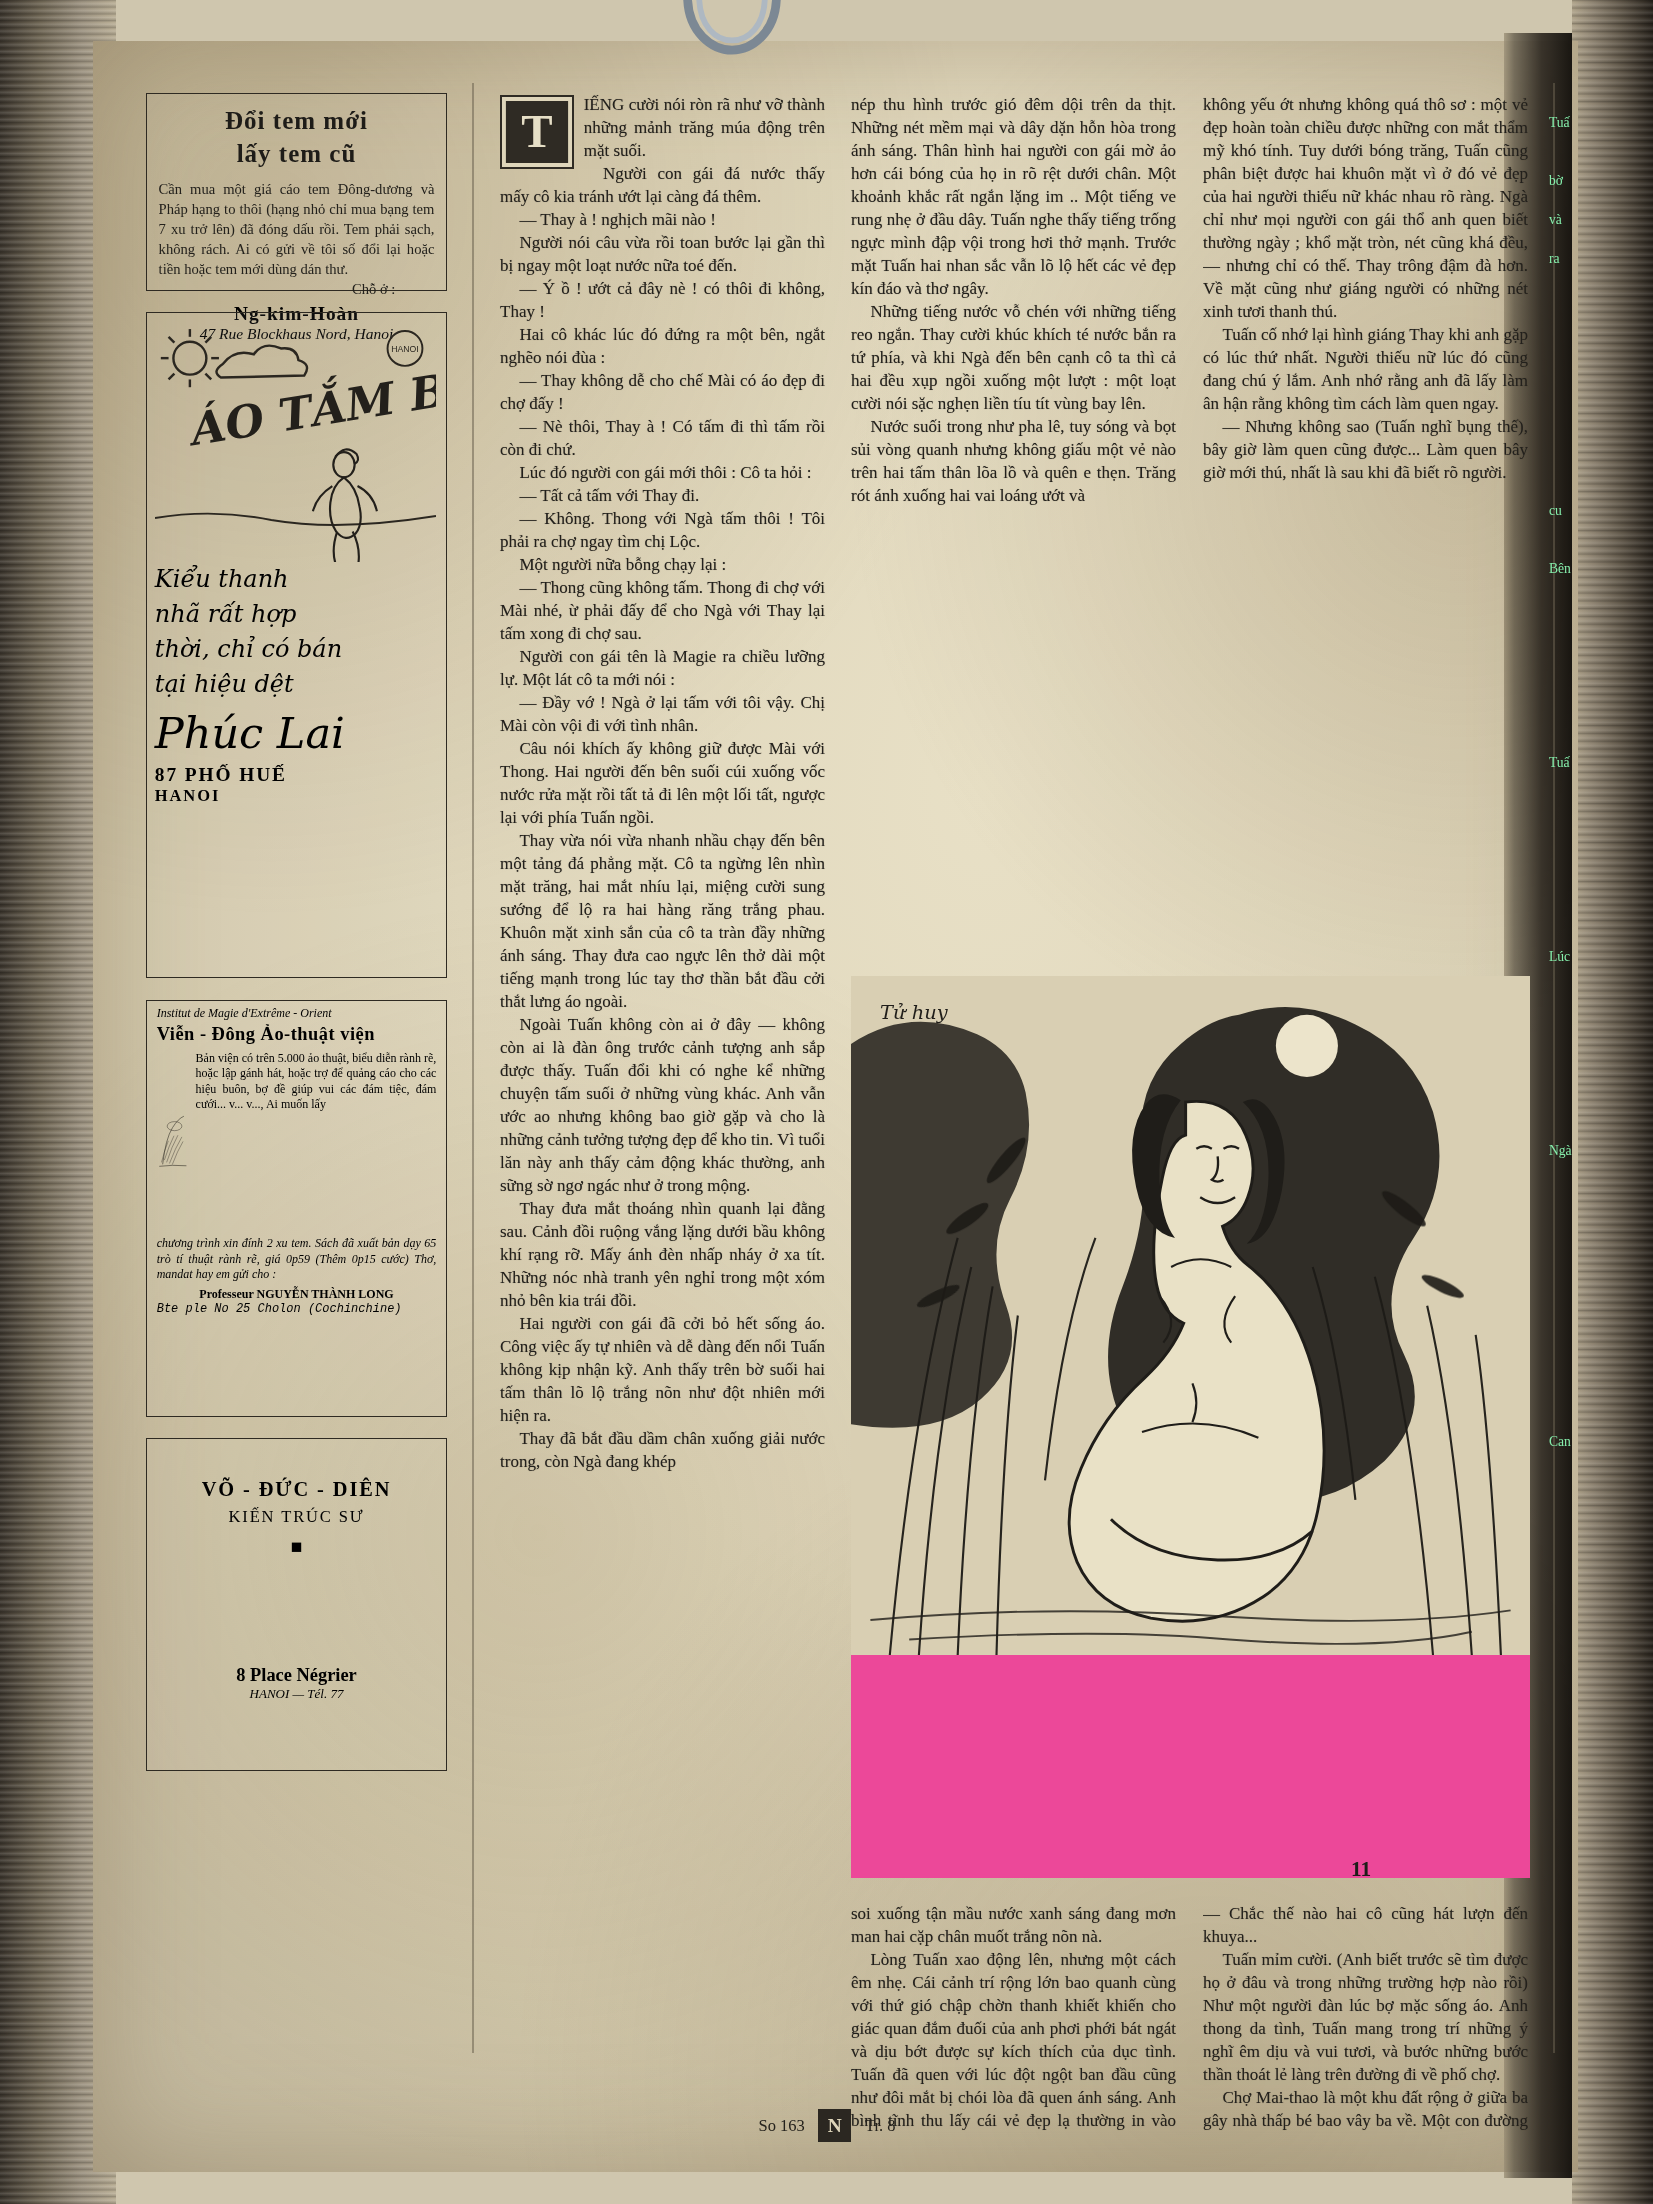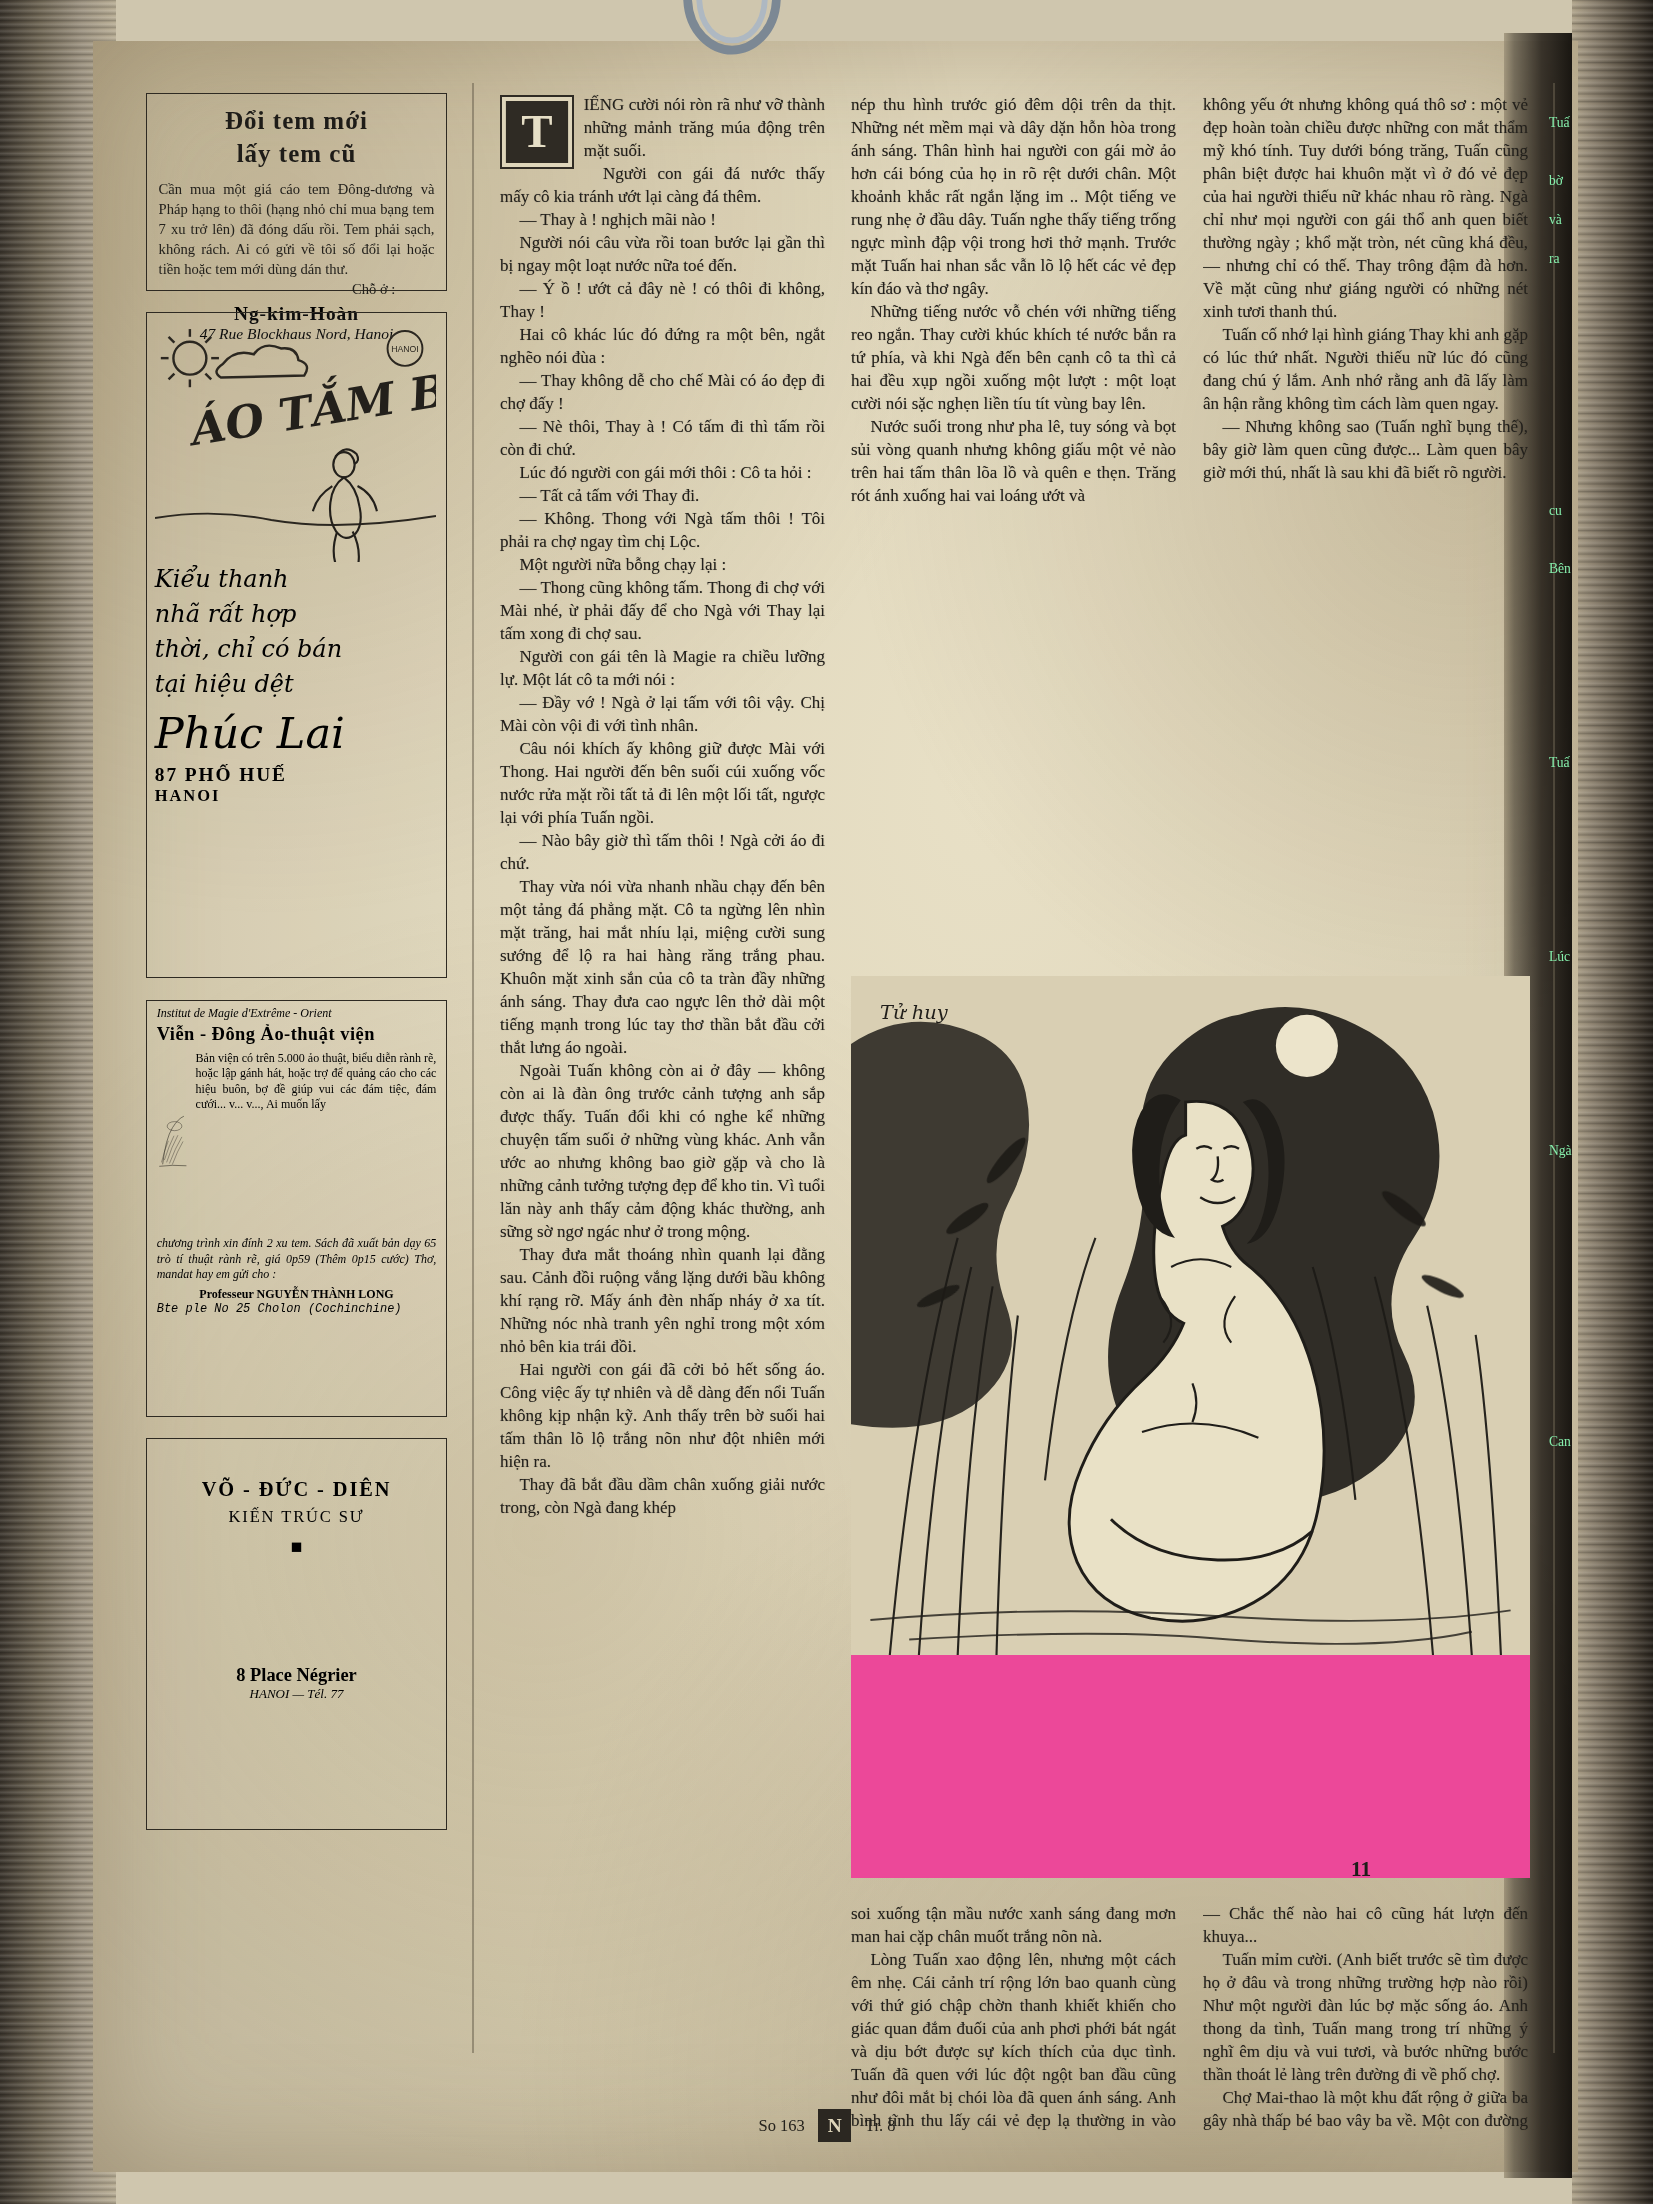--- a/index.html
+++ b/index.html
@@ -251,21 +251,21 @@
         <path d="M8 182 q45 -6 96 -2" stroke="#2b2720" stroke-width="2" fill="none"></path>
         <ellipse cx="62" cy="40" rx="26" ry="16" fill="none" stroke="#2b2720" stroke-width="1.6"></ellipse>
       </svg>
       <div class="tiny" style="text-align:justify;">Bản viện có trên 5.000 ảo thuật, biểu diễn rành rẽ, hoặc lập gánh hát, hoặc trợ để quảng cáo cho các hiệu buôn, bợ đề giúp vui các đám tiệc, đám cưới... v... v..., Ai muốn lấy</div>
     </div>
     <div class="tiny" style="font-style:italic;margin-top:5.8px;text-align:justify;">chương trình xin đính 2 xu tem. Sách đã xuất bản dạy 65 trò tí thuật rành rẽ, giá 0p59 (Thêm 0p15 cước) Thơ, mandat hay em gửi cho :</div>
     <div class="tiny" style="font-weight:bold;text-align:center;margin-top:3.9px;">Professeur NGUYỄN THÀNH LONG</div>
     <div class="tiny" style="font-style:italic;font-family:Liberation Mono, monospace;">Bte ple No 25 Cholon (Cochinchine)</div>
   </div>
 
-  <div class="ad" style="height:392px;padding:39px 11.6px 15.5px;">
+  <div class="ad" style="height:333px;padding:39px 11.6px 15.5px;">
     <div class="arch-name">VÕ - ĐỨC - DIÊN</div>
     <div class="arch-sub">KIẾN TRÚC SƯ</div>
     <div style="text-align:center;margin-top:9.7px;font-size:19.4px;">■</div>
     <div class="arch-foot" style="margin-top:107px;">8 Place Négrier</div>
     <div class="arch-foot2">HANOI — Tél. 77</div>
   </div>
 </div>
 
 <div class="col body-text" id="col-1">
   <div class="dropcap">T</div>
@@ -278,21 +278,20 @@
   <p class="dash">— Thay không dễ cho chế Mài có áo đẹp đi chợ đấy !</p>
   <p class="dash">— Nè thôi, Thay à ! Có tấm đi thì tấm rồi còn đi chứ.</p>
   <p>Lúc đó người con gái mới thôi : Cô ta hỏi :</p>
   <p class="dash">— Tất cả tấm với Thay đi.</p>
   <p class="dash">— Không. Thong với Ngà tấm thôi ! Tôi phải ra chợ ngay tìm chị Lộc.</p>
   <p>Một người nữa bỗng chạy lại :</p>
   <p class="dash">— Thong cũng không tấm. Thong đi chợ với Mài nhé, ừ phải đấy để cho Ngà với Thay lại tấm xong đi chợ sau.</p>
   <p>Người con gái tên là Magie ra chiều lưỡng lự. Một lát cô ta mới nói :</p>
   <p class="dash">— Đầy vớ ! Ngà ở lại tấm với tôi vậy. Chị Mài còn vội đi với tình nhân.</p>
   <p>Câu nói khích ấy không giữ được Mài với Thong. Hai người đến bên suối cúi xuống vốc nước rửa mặt rồi tất tả đi lên một lối tất, ngược lại với phía Tuấn ngồi.</p>
-  <p class="dash">— Nào bây giờ thì tấm thôi ! Ngà cởi áo đi chứ.</p>
   <p>Thay vừa nói vừa nhanh nhầu chạy đến bên một tảng đá phẳng mặt. Cô ta ngừng lên nhìn mặt trăng, hai mắt nhíu lại, miệng cười sung sướng để lộ ra hai hàng răng trắng phau. Khuôn mặt xinh sắn của cô ta tràn đầy những ánh sáng. Thay đưa cao ngực lên thở dài một tiếng mạnh trong lúc tay thơ thần bắt đầu cởi thắt lưng áo ngoài.</p>
   <p>Ngoài Tuấn không còn ai ở đây — không còn ai là đàn ông trước cảnh tượng anh sắp được thấy. Tuấn đổi khi có nghe kể những chuyện tấm suối ở những vùng khác. Anh vẫn ước ao nhưng không bao giờ gặp và cho là những cảnh tưởng tượng đẹp để kho tin. Vì tuổi lăn này anh thấy cảm động khác thường, anh sững sờ ngơ ngác như ở trong mộng.</p>
   <p>Thay đưa mắt thoáng nhìn quanh lại đằng sau. Cảnh đồi ruộng vắng lặng dưới bầu không khí rạng rỡ. Mấy ánh đèn nhấp nháy ở xa tít. Những nóc nhà tranh yên nghỉ trong một xóm nhỏ bên kia trái đồi.</p>
   <p>Hai người con gái đã cởi bỏ hết sống áo. Công việc ấy tự nhiên và dễ dàng đến nổi Tuấn không kịp nhận kỹ. Anh thấy trên bờ suối hai tấm thân lõ lộ trắng nõn như đột nhiên mới hiện ra.</p>
   <p>Thay đã bắt đầu dầm chân xuống giải nước trong, còn Ngà đang khép</p>
 </div>
 
 <div class="col body-text" id="col-2" style="height:854px;overflow:hidden;">
   <p style="text-indent:0;">nép thu hình trước gió đêm dội trên da thịt. Những nét mềm mại và dây dặn hỗn hòa trong ánh sáng. Thân hình hai người con gái mờ ảo hơn cái bóng của họ in rõ rệt dưới chân. Một khoảnh khắc rất ngắn lặng im .. Một tiếng ve rung nhẹ ở đầu dây. Tuấn nghe thấy tiếng trống ngực mình đập vội trong hơi thở mạnh. Trước mặt Tuấn hai nhan sắc vẫn lõ lộ hết các vẻ đẹp kín đáo và thơ ngây.</p>
   <p>Những tiếng nước vỗ chén với những tiếng reo ngắn. Thay cười khúc khích té nước bắn ra tứ phía, và khi Ngà đến bên cạnh cô ta thì cả hai đều xụp ngồi xuống một lượt : một loạt cười nói sặc nghẹn liền tíu tít vùng bay lên.</p>

